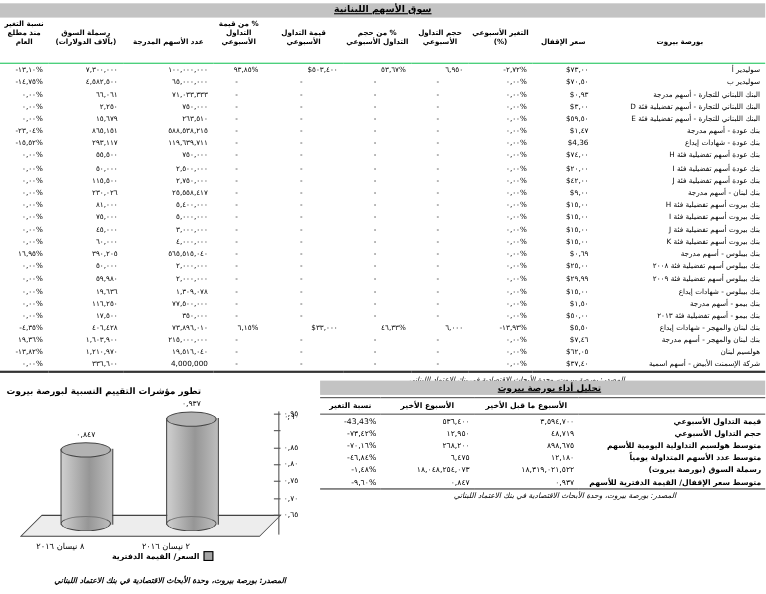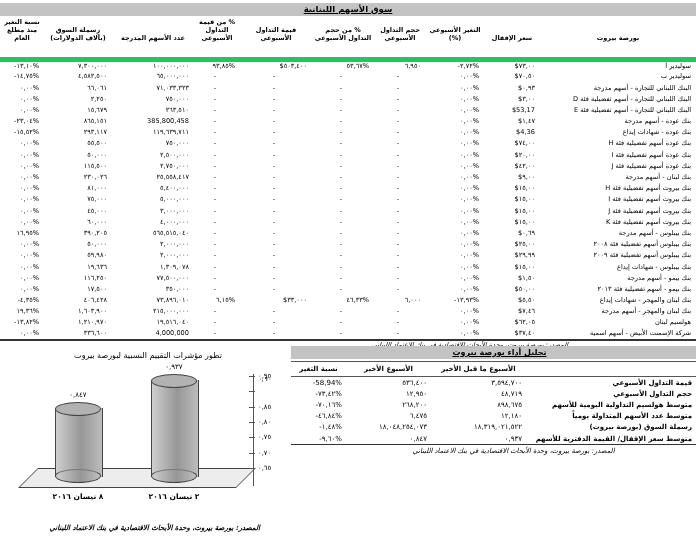--- a/index.html
+++ b/index.html
@@ -5,49 +5,49 @@
   html,body{margin:0;padding:0;background:#fff;}
   .page{position:relative;width:696px;height:540px;background:#fff;overflow:hidden;
         font-family:"DejaVu Sans",sans-serif;color:#000;}
   
   .band{position:absolute;left:0;width:696px;height:13px;background:#c3c3c3;
         text-align:center;font-weight:bold;font-size:8.5px;line-height:13px;}
   .band span{text-decoration:underline;}
   .mkt-band{top:3px;}
   table.mkt{position:absolute;top:17px;left:0;width:696px;border-collapse:collapse;table-layout:fixed;}
   table.mkt th{font-size:6.5px;font-weight:bold;vertical-align:bottom;text-align:center;
-               padding:1px 1px 15px 1px;border-bottom:5px solid #22c55e;line-height:1.25;}
+               padding:1px 1px 15px 1px;border-bottom:1px solid #22c55e;line-height:1.25;}
   table.mkt td{font-size:6.6px;line-height:1;padding:0 5px 0 1px;white-space:nowrap;overflow:hidden;}
   table.mkt tbody tr{height:11.2px;}
   table.mkt tbody tr:last-child td{border-bottom:2px solid #333;}
   td.co{text-align:right;}
   td.num{direction:ltr;text-align:right;}
   td.dash{direction:ltr;text-align:center;}
   .mkt-source{position:absolute;top:341px;right:128px;font-size:6.6px;font-style:italic;
               direction:rtl;}
   
   .chart{position:absolute;left:6px;top:351px;width:284px;height:164px;}
-  .chart-title{position:absolute;top:0;left:0;width:100%;text-align:center;
-               font-size:8px;font-weight:normal;direction:rtl;}
+  .chart-title{position:absolute;top:0;left:0;width:100%;text-align:left;
+               font-size:8px;font-weight:bold;direction:rtl;}
   .plot{position:absolute;top:13px;left:0;width:284px;height:126px;}
   .axis{position:absolute;left:247px;top:10px;width:1px;height:112px;background:#555;}
   .ytick{position:absolute;left:243px;width:6px;height:1px;background:#555;}
   .yticklabel{position:absolute;left:252px;width:30px;font-size:6.8px;direction:ltr;text-align:left;}
   .floor{position:absolute;left:12px;top:104px;width:216px;height:18px;background:#ededed;
          border:1px solid #444;transform:skewX(-45deg);transform-origin:0 100%;}
   .cyl{position:absolute;width:46px;border-left:1px solid #444;border-right:1px solid #444;
        background:linear-gradient(90deg,#cfcfcf,#969696 55%,#bdbdbd);}
   .cyl::before{content:"";position:absolute;top:-6px;left:-1px;width:44px;height:12px;
        border-radius:50%;background:#b2b2b2;border:1px solid #444;}
   .cyl::after{content:"";position:absolute;bottom:-6px;left:-1px;width:44px;height:12px;
        border-radius:50%;background:linear-gradient(90deg,#cfcfcf,#969696 55%,#bdbdbd);
        border:1px solid #444;border-top-color:#777;}
   .barlabel{position:absolute;width:60px;text-align:center;font-size:7px;direction:ltr;}
-  .xlabel{position:absolute;top:128px;width:90px;text-align:center;font-size:7.5px;
-          font-weight:bold;direction:rtl;}
+  .xlabel{position:absolute;top:128px;width:90px;text-align:left;font-size:7.5px;
+          font-weight:normal;direction:rtl;}
   .legend{position:absolute;top:150px;left:0;width:100%;display:flex;direction:rtl;
           justify-content:center;align-items:center;gap:4px;font-size:7.2px;font-weight:bold;}
   .swatch{display:inline-block;width:7px;height:7px;background:#a5a5a5;border:1px solid #000;}
   .page-source{position:absolute;left:4px;top:524px;width:256px;font-size:7px;font-style:italic;
                font-weight:bold;direction:rtl;text-align:right;}
   
   .analysis{position:absolute;left:291px;top:346px;width:405px;}
   .ana-band{position:relative;width:405px;height:13px;background:#c3c3c3;text-align:center;
             font-weight:bold;font-size:8px;line-height:13px;}
   .ana-band span{text-decoration:underline;margin-left:12px;}
@@ -141,39 +141,39 @@
           <td class="dash">-</td>
           <td class="dash">-</td>
           <td class="dash">-</td>
           <td class="dash">-</td>
           <td class="num">٧٥٠,٠٠٠</td>
           <td class="num">٢,٢٥٠</td>
           <td class="num">٠,٠٠%</td>
         </tr>
         <tr>
           <td class="co">البنك اللبناني للتجارة - أسهم تفضيلية فئة E</td>
-          <td class="num">$53,17</td>
+          <td class="num">$٥٩,٥٠</td>
           <td class="num">٠,٠٠%</td>
           <td class="dash">-</td>
           <td class="dash">-</td>
           <td class="dash">-</td>
           <td class="dash">-</td>
           <td class="num">٢٦٣,٥١٠</td>
           <td class="num">١٥,٦٧٩</td>
           <td class="num">٠,٠٠%</td>
         </tr>
         <tr>
           <td class="co">بنك عودة - أسهم مدرجة</td>
           <td class="num">$١,٤٧</td>
           <td class="num">٠,٠٠%</td>
           <td class="dash">-</td>
           <td class="dash">-</td>
           <td class="dash">-</td>
           <td class="dash">-</td>
-          <td class="num">385,800,458</td>
+          <td class="num">٥٨٨,٥٣٨,٢١٥</td>
           <td class="num">٨٦٥,١٥١</td>
           <td class="num">-٢٣,٠٤%</td>
         </tr>
         <tr>
           <td class="co">بنك عودة - شهادات إيداع</td>
           <td class="num">$4,36</td>
           <td class="num">٠,٠٠%</td>
           <td class="dash">-</td>
           <td class="dash">-</td>
           <td class="dash">-</td>
@@ -421,20 +421,24 @@
         <div class="yticklabel" style="top: 84.6667px;">٠,٧٠</div>
         <div class="ytick" style="top: 104px;"></div>
         <div class="yticklabel" style="top: 100px;">٠,٦٥</div>
         <div class="cyl" style="left: 145px; top: 15.9867px; height: 97.0133px;"></div>
         <div class="barlabel" style="left: 138px; top: -1.01333px;">٠,٩٣٧</div>
         <div class="xlabel" style="left: 123px;">٢ نيسان ٢٠١٦</div>
         <div class="cyl" style="left: 49px; top: 43.5867px; height: 69.4133px;"></div>
         <div class="barlabel" style="left: 42px; top: 26.5867px;">٠,٨٤٧</div>
         <div class="xlabel" style="left: 27px;">٨ نيسان ٢٠١٦</div>
       </div>
+    <div class="legend">
+      <span class="swatch"></span>
+      <span>السعر/ القيمة الدفترية</span>
+    </div>
   </div>
   <div class="page-source">المصدر: بورصة بيروت، وحدة الأبحاث الاقتصادية في بنك الاعتماد اللبناني</div>
 
   <div class="analysis">
     <div class="ana-band">
       <span>تحليل أداء بورصة بيروت</span>
     </div>
     <table class="ana" dir="rtl">
       <colgroup>
         <col style="width:170px">
@@ -448,21 +452,21 @@
           <th>الأسبوع ما قبل الأخير</th>
           <th>الأسبوع الأخير</th>
           <th>نسبة التغير</th>
         </tr>
       </thead>
       <tbody id="ana-body">
           <tr>
             <td class="lbl">قيمة التداول الأسبوعي</td>
             <td class="num">٣,٥٩٤,٧٠٠</td>
             <td class="num">٥٣٦,٤٠٠</td>
-            <td class="num">-58,94%</td>
+            <td class="num">-43,43%</td>
           </tr>
           <tr>
             <td class="lbl">حجم التداول الأسبوعي</td>
             <td class="num">٤٨,٧١٩</td>
             <td class="num">١٢,٩٥٠</td>
             <td class="num">-٧٣,٤٢%</td>
           </tr>
           <tr>
             <td class="lbl">متوسط هولسيم التداولية اليومية للأسهم</td>
             <td class="num">٨٩٨,٦٧٥</td>

